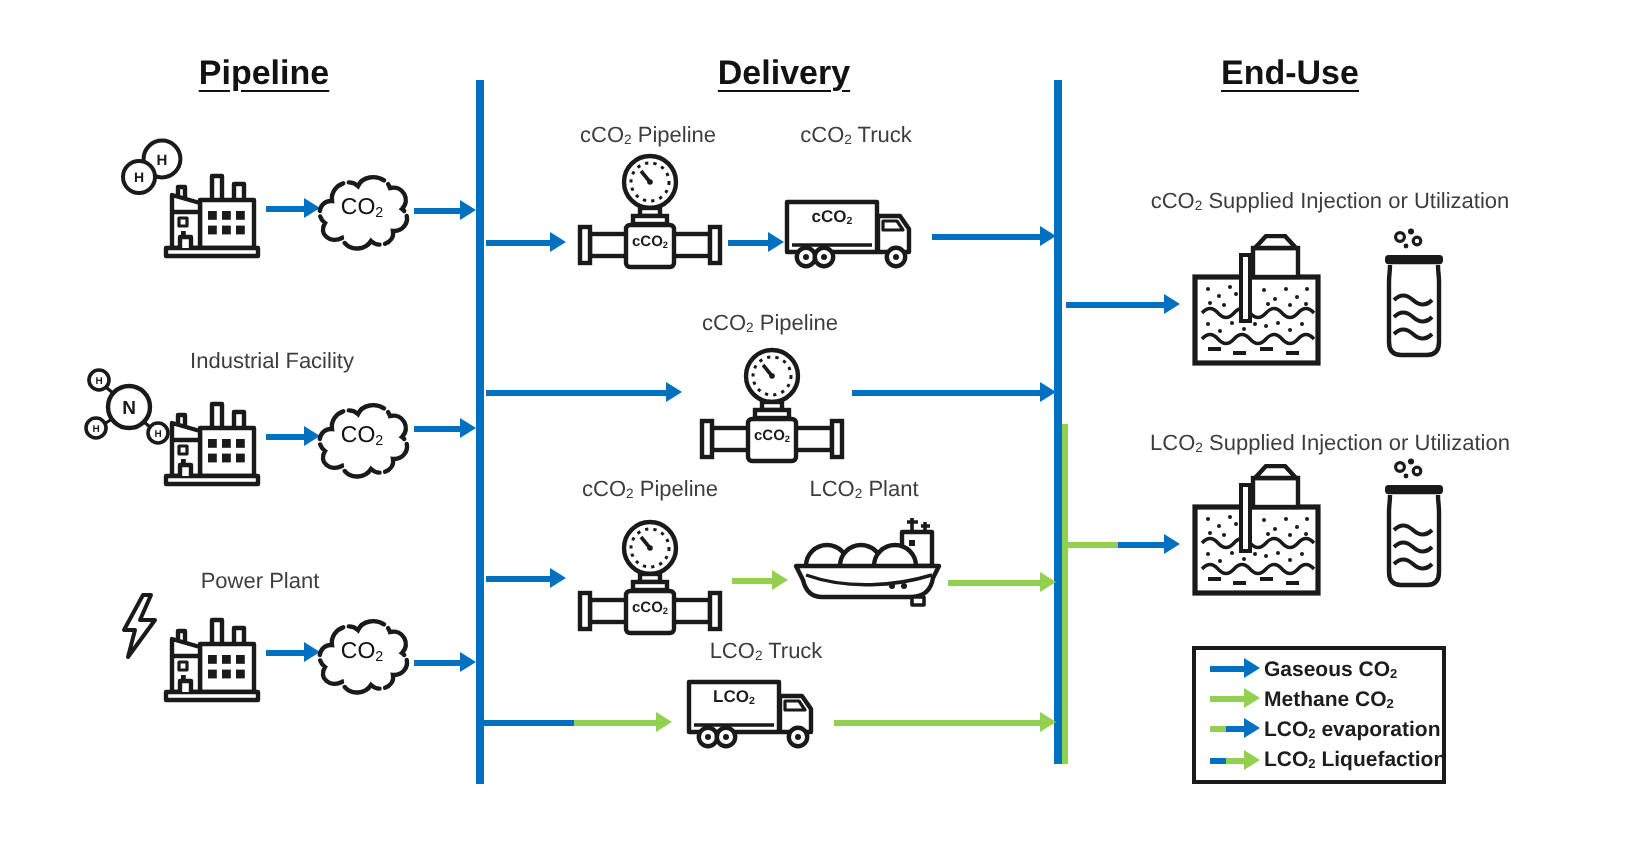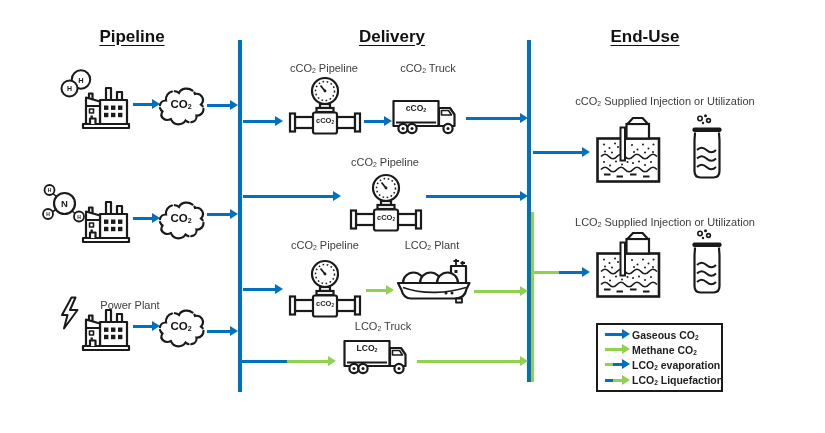--- a/index.html
+++ b/index.html
@@ -1,21 +1,21 @@
 <!DOCTYPE html>
 <html style="--blue: #0070C0; --green: #92D050;"><head>
 <meta charset="utf-8">
 <style>
   html,body{margin:0;padding:0;background:#fff}
   #stage{position:relative;width:825px;height:433px;background:#fff;overflow:hidden;
          font-family:"Liberation Sans",sans-serif;}
   .hdr{position:absolute;font-size:17px;font-weight:700;color:#121212;text-align:center;
        text-decoration:underline;text-underline-offset:3px;white-space:nowrap}
   .lbl{position:absolute;font-size:11px;color:#3d3d3d;text-align:center;white-space:nowrap}
-  .cloudtx{position:absolute;font-size:11.5px;font-weight:700;color:#111;text-align:center;white-space:nowrap}
+  .cloudtx{position:absolute;font-size:11.5px;font-weight:400;color:#111;text-align:center;white-space:nowrap}
   .badge{position:absolute;font-size:8.5px;font-weight:600;color:#1c1c1c;text-align:center;white-space:nowrap}
   .s2{font-size:0.62em;vertical-align:-0.18em}
   .blue{color:var(--blue,#0070C0)}
   .green{color:var(--green,#92D050)}
   .vl{position:absolute;width:3.5px;background:currentColor}
   .arrow,.shaft{position:absolute;height:3px;background:currentColor;display:block}
   .arrow::after{content:"";position:absolute;left:100%;top:50%;margin-top:-5.5px;width:0;height:0;
       border-top:5.5px solid transparent;border-bottom:5.5px solid transparent;
       border-left:8px solid currentColor}
   .ic{position:absolute}
@@ -169,20 +169,21 @@
   <svg class="ic" style="left:80px;top:82px" width="52" height="48">
       <use href="#sym-factory"></use>
     </svg>
   <i class="arrow blue" style="left:133px;top:103px;width:19px"></i>
   <svg class="ic" style="left:156px;top:83px" width="50" height="46">
       <use href="#sym-cloud"></use>
     </svg>
   <div class="cloudtx" style="left:156px;top:98px;width:50px"><span>CO</span><span class="s2">2</span></div>
   <i class="arrow blue" style="left:207px;top:104px;width:23px"></i>
 
+  <div class="lbl" style="left:36px;top:175px;width:200px">Industrial Facility</div>
   <svg class="ic" style="left:40px;top:183px" width="46" height="44" viewBox="0 0 46 44">
     <path d="M24 20 L10 8 M23 22 L9 31 M26 23 L38 33" stroke="#1a1a1a" stroke-width="1.6"></path>
     <circle cx="9.5" cy="7" r="5" fill="#fff" stroke="#1a1a1a" stroke-width="1.8"></circle>
     <text x="9.5" y="9" text-anchor="middle" font-size="5" font-weight="600" fill="#1a1a1a">H</text>
     <circle cx="8" cy="31" r="5" fill="#fff" stroke="#1a1a1a" stroke-width="1.8"></circle>
     <text x="8" y="33" text-anchor="middle" font-size="5" font-weight="600" fill="#1a1a1a">H</text>
     <circle cx="39" cy="33.5" r="5" fill="#fff" stroke="#1a1a1a" stroke-width="1.8"></circle>
     <text x="39" y="35.5" text-anchor="middle" font-size="5" font-weight="600" fill="#1a1a1a">H</text>
     <circle cx="24.5" cy="20.5" r="10.5" fill="#fff" stroke="#1a1a1a" stroke-width="2.2"></circle>
     <text x="24.5" y="24" text-anchor="middle" font-size="9.5" font-weight="600" fill="#1a1a1a">N</text>
@@ -190,21 +191,21 @@
   <svg class="ic" style="left:80px;top:196px" width="52" height="48">
       <use href="#sym-factory"></use>
     </svg>
   <i class="arrow blue" style="left:133px;top:217px;width:19px"></i>
   <svg class="ic" style="left:156px;top:197px" width="50" height="46">
       <use href="#sym-cloud"></use>
     </svg>
   <div class="cloudtx" style="left:156px;top:212px;width:50px"><span>CO</span><span class="s2">2</span></div>
   <i class="arrow blue" style="left:207px;top:213px;width:23px"></i>
 
-  <div class="lbl" style="left:30px;top:299px;width:200px">Power Plant</div>
+  <div class="lbl" style="left:30px;top:285px;width:200px">Power Plant</div>
   <svg class="ic" style="left:58px;top:296px" width="22" height="38">
       <use href="#sym-bolt"></use>
     </svg>
   <svg class="ic" style="left:80px;top:304px" width="52" height="48">
       <use href="#sym-factory"></use>
     </svg>
   <i class="arrow blue" style="left:133px;top:325px;width:19px"></i>
   <svg class="ic" style="left:156px;top:305px" width="50" height="46">
       <use href="#sym-cloud"></use>
     </svg>

